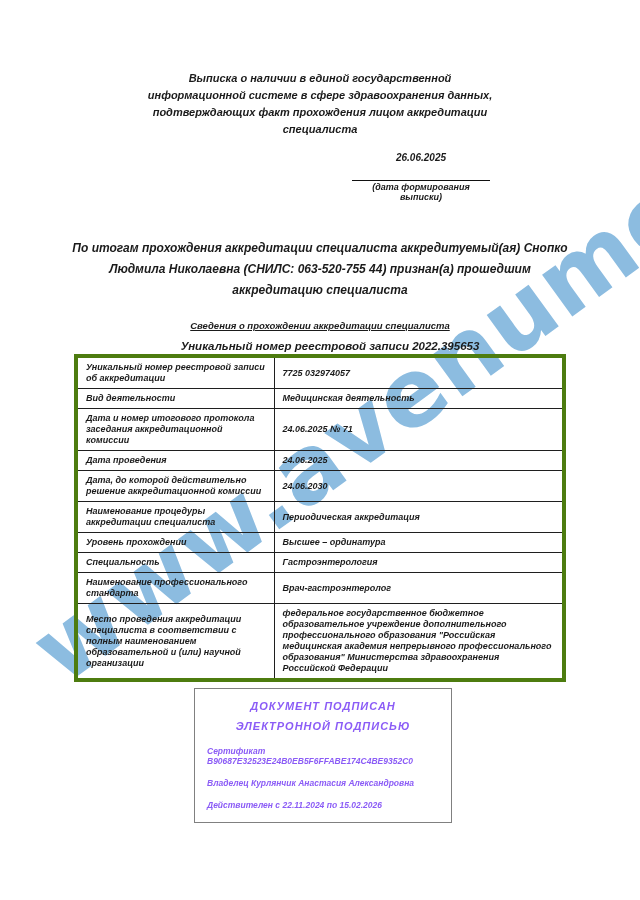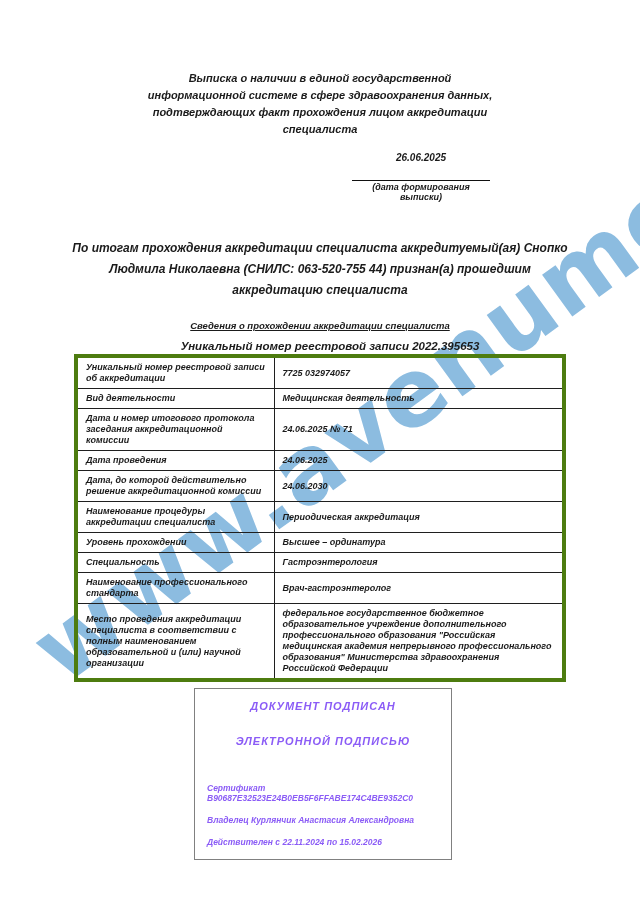--- a/index.html
+++ b/index.html
@@ -103,22 +103,22 @@
     border: 1.5px solid #808080;
     padding: 11px 12px 12px;
     color: #8b5cf6;
   }
   .stamp-title {
     text-align: center;
     font-size: 11px;
     letter-spacing: 1px;
     line-height: 12px;
   }
-  .stamp-title + .stamp-title { margin-top: 23px; }
-  .stamp-details { margin-top: 36px; }
+  .stamp-title + .stamp-title { margin-top: 8px; }
+  .stamp-details { margin-top: 14px; }
   .stamp-line { font-size: 8.5px; line-height: 10px; }
   .stamp-line + .stamp-line { margin-top: 12px; }
 </style>
 </head>
 <body>
 
 <div class="page">
 
   <div class="watermark" style="color: rgb(140, 188, 224);">www.avenume</div>
 

